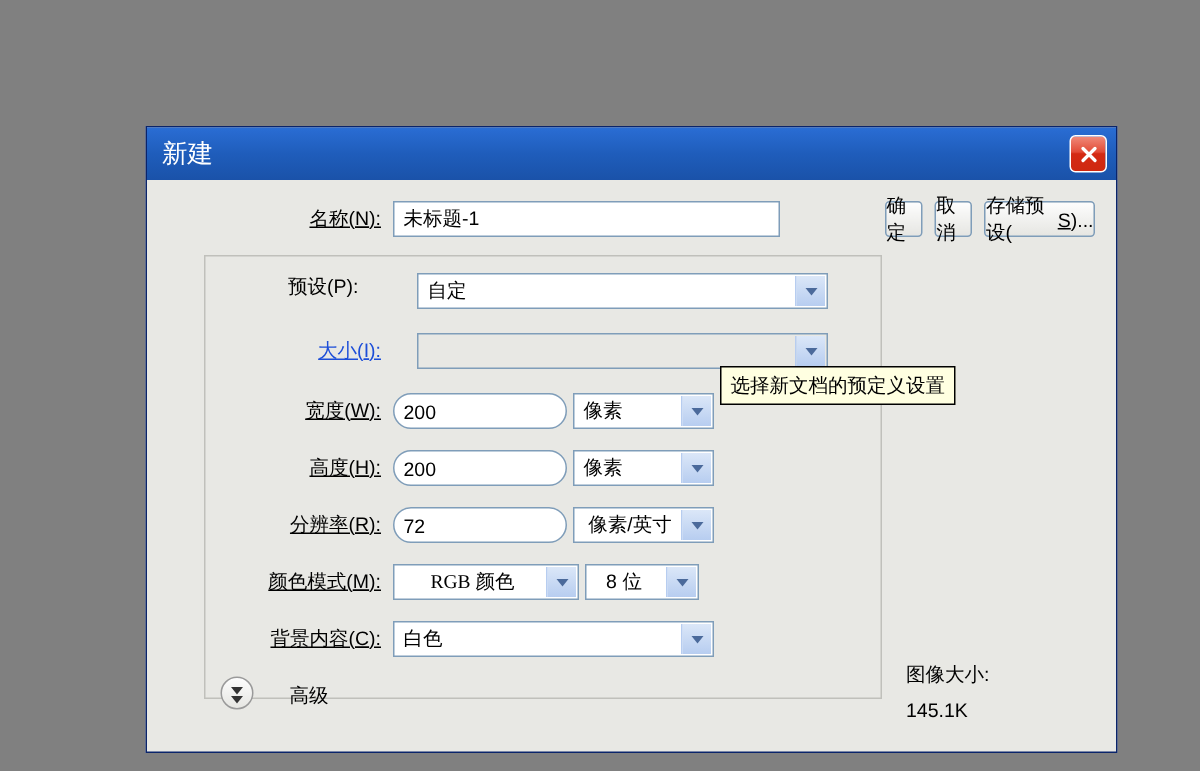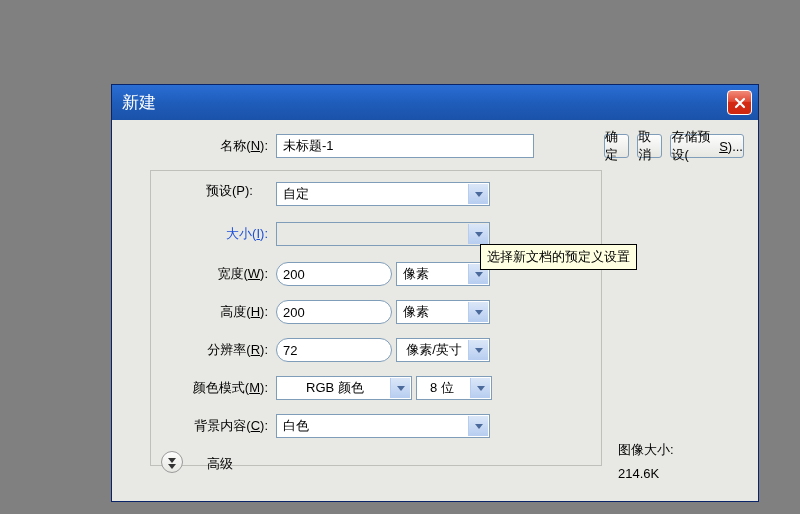--- a/index.html
+++ b/index.html
@@ -7,21 +7,21 @@
       background: #808080;
       font-family: "Microsoft YaHei", "SimSun", Arial, sans-serif;
       font-size: 13px;
       width: 800px;
       height: 514px;
       overflow: hidden;
       position: relative;
     }
     .dialog {
       position: absolute;
-      left: 111px;
+      left: 97px;
       top: 84px;
       width: 648px;
       height: 418px;
       background: #e8e8e4;
       border: 1px solid #0a246a;
     }
     .titlebar {
       height: 35px;
       background: linear-gradient(to bottom, #2a6dd4 0%, #1f5dbb 50%, #1a52a9 100%);
       display: flex;
@@ -49,20 +49,21 @@
     }
     .left { flex: 1; position: relative; }
     .right { width: 140px; display: flex; flex-direction: row; gap: 8px; }
     .row { display: flex; align-items: center; margin-bottom: 6px; }
     .lbl {
       width: 150px;
       text-align: right;
       padding-right: 8px;
       color: #000;
       font-size: 13px;
+      text-decoration: underline;
     }
     .lbl.disabled { color: #1d4ed8; }
     .lbl .accel { text-decoration: underline; }
     .txt {
       height: 24px;
       border: 1px solid #7f9db9;
       background: #fff;
       padding: 2px 6px;
       font-size: 13px;
     }
@@ -86,24 +87,24 @@
       border-left: 1px solid #b7cdf0;
       display: flex; align-items: center; justify-content: center;
     }
     .combo .arrow::after {
       content: "";
       border-left: 4px solid transparent;
       border-right: 4px solid transparent;
       border-top: 5px solid #4b6a9b;
     }
     .combo.disabled { background: #e8e8e4; color:#9a9a9a; }
-    .combo.preset { width: 214px; }
+    .combo.preset { width: 274px; margin-left: 16px; }
     .combo.unit { width: 94px; }
     .combo.unit2 { width: 94px; text-align:center; justify-content:center; }
-    .combo.colmode { width: 136px; text-align:center; justify-content:center;}
+    .combo.colmode { width: 124px; text-align:center; justify-content:center;font-family:Liberation Serif, serif;}
     .combo.depth { width: 76px; text-align:center; justify-content:center; padding-left:0;}
     .combo.bg { width: 214px; }
     .fieldset {
       position: absolute;
       left: 24px;
       top: 36px;
       width: 452px;
       height: 296px;
       border: 1px solid #c0c0bb;
       border-radius: 0;
@@ -308,19 +309,19 @@
           <span>取消</span>
         </div>
       <div class="btn">
           <span>存储预设(</span>
           <span style="text-decoration:underline">S</span>
           <span>)...</span>
         </div>
 
       <div class="img-size">
         <div>图像大小:</div>
-        <div>214.6K</div>
+        <div>145.1K</div>
       </div>
     </div>
   </div>
 </div>
 
 <div class="tooltip">选择新文档的预定义设置</div>
 
 </body></html>

